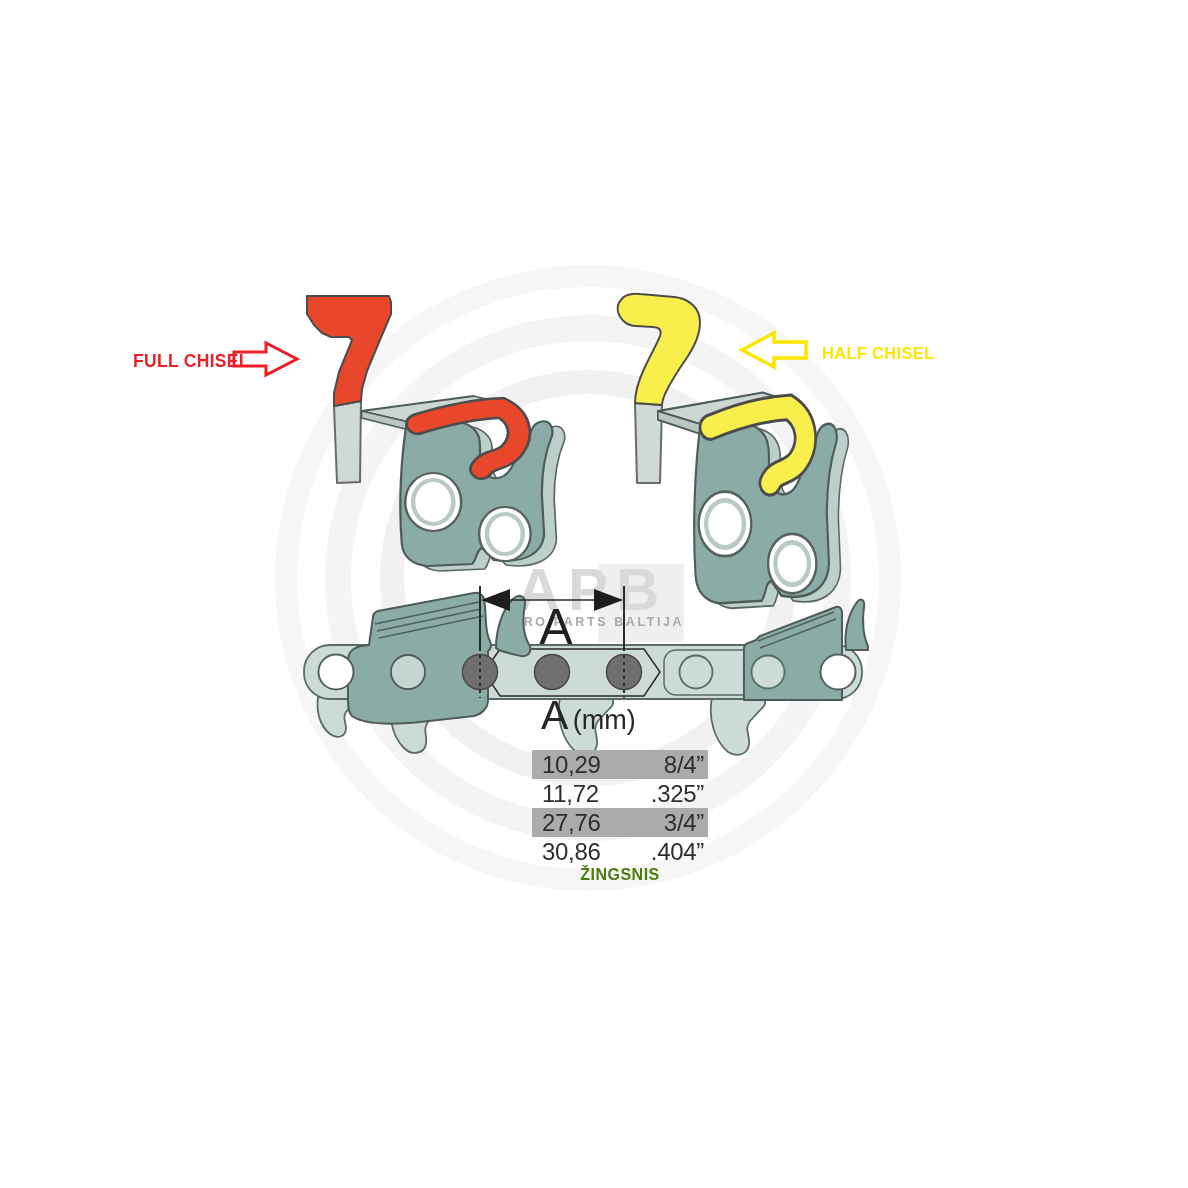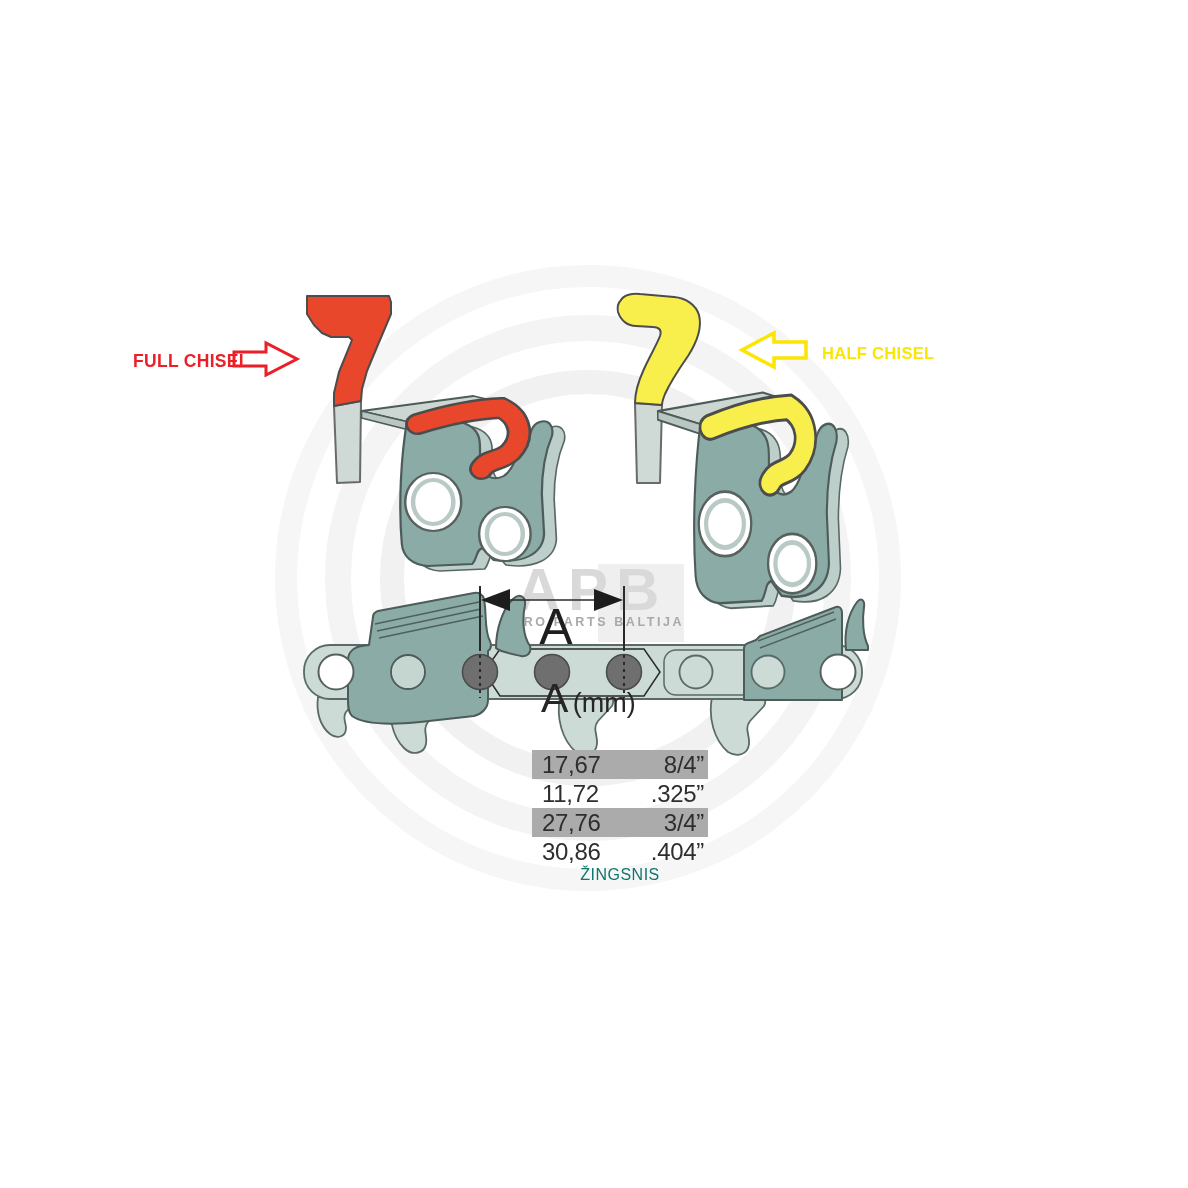--- a/index.html
+++ b/index.html
@@ -12,29 +12,29 @@
   .plate-top{fill:#cdd7d2;stroke:#4e5c59;stroke-width:1.8;stroke-linejoin:round;}
   .plate-front{fill:#b9c6c1;stroke:#4e5c59;stroke-width:1.5;stroke-linejoin:round;}
   .shank{fill:#cfd9d5;stroke:#6a6a6a;stroke-width:2;stroke-linejoin:round;}
   .hole-outer{fill:#ffffff;stroke:#57615e;stroke-width:2.2;}
   .hole-rim{fill:none;stroke:#b9cac6;stroke-width:4;}
   .band-outline{fill:none;stroke:#4c4c4c;stroke-width:22;stroke-linecap:round;}
   .band{fill:none;stroke-width:17;stroke-linecap:round;}
   .grind{stroke:#4f5f5b;stroke-width:1.4;fill:none;}
   .dim{stroke:#2a2a2a;fill:none;}
   
-  .pitch-header{position:absolute;left:541px;top:675px;color:#262626;white-space:nowrap;}
+  .pitch-header{position:absolute;left:541px;top:692px;color:#262626;white-space:nowrap;}
   .ph-a{font-size:41px;}
   .ph-mm{font-size:27px;}
   .pitch-table{position:absolute;left:532px;top:750px;width:176px;}
   .prow{height:29px;display:flex;justify-content:space-between;align-items:center;
         font-size:24px;color:#2e2e2e;padding:0 4px 0 10px;letter-spacing:-0.3px;}
   .prow--hl{background:#ababab;}
   .pitch-caption{position:absolute;left:532px;top:866px;width:176px;text-align:center;
-        font-weight:normal;font-size:16px;color:#0f766e;letter-spacing:0.5px;}
+        font-weight:bold;font-size:16px;color:#4d7c0f;letter-spacing:0.5px;}
 </style>
 </head>
 <body>
 
 <div id="stage">
 <svg width="1188" height="1188" viewBox="0 0 1188 1188">
 
   <g>
     <circle cx="588" cy="578" r="196" fill="none" stroke="#f1f1f1" stroke-width="24"></circle>
     <circle cx="588" cy="578" r="250" fill="none" stroke="#f4f4f4" stroke-width="26"></circle>
@@ -152,21 +152,21 @@
 </svg>
 
 
 <div class="pitch-header">
   <span class="ph-a">A</span>
   <span class="ph-mm">(mm)</span>
 </div>
 
 <div class="pitch-table">
   <div class="prow prow--hl">
-    <span>17,67</span>
+    <span>10,29</span>
     <span>8/4”</span>
   </div>
   <div class="prow">
     <span>11,72</span>
     <span>.325”</span>
   </div>
   <div class="prow prow--hl">
     <span>27,76</span>
     <span>3/4”</span>
   </div>

